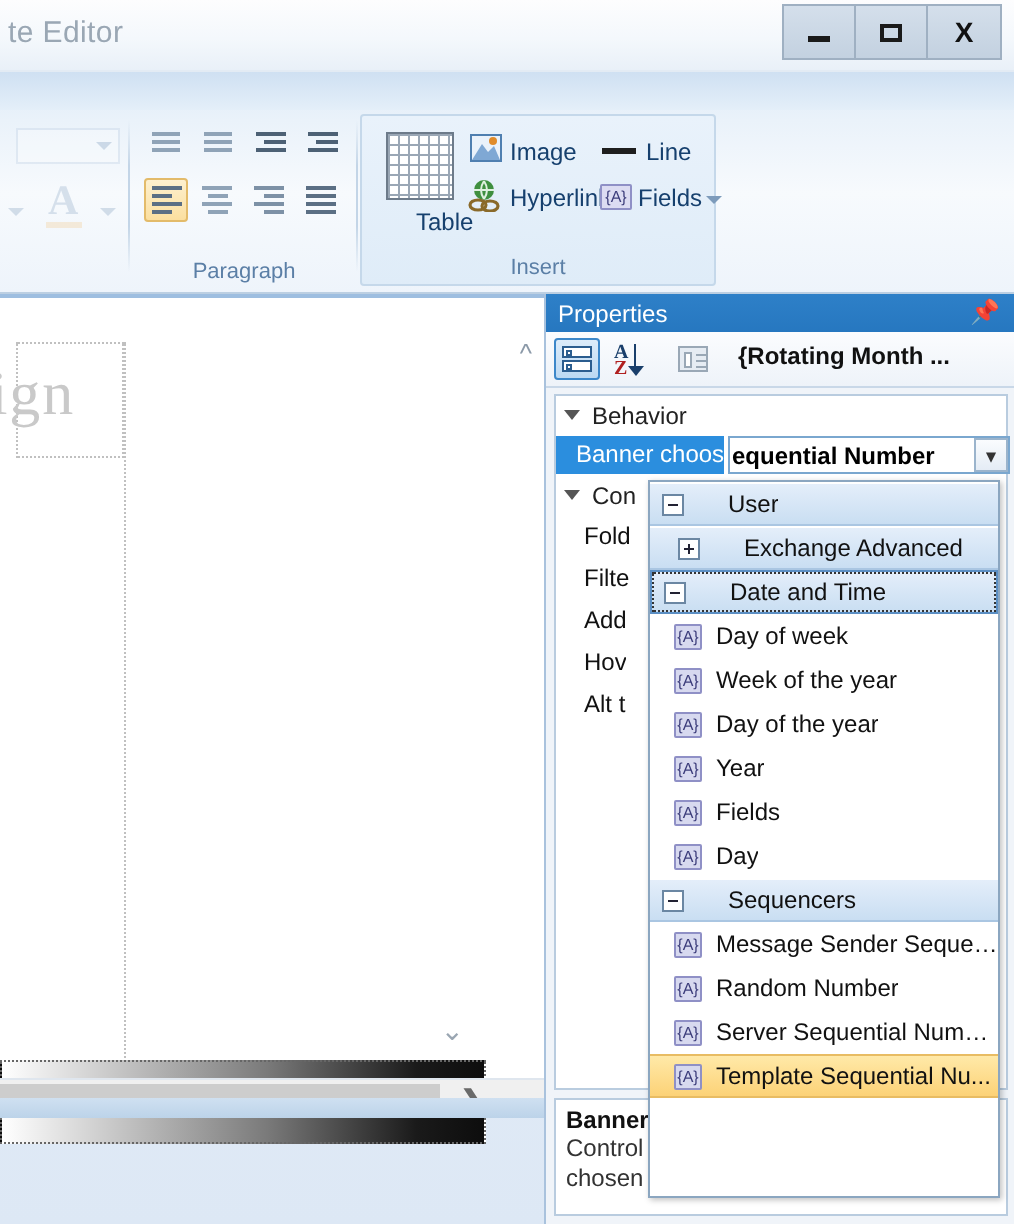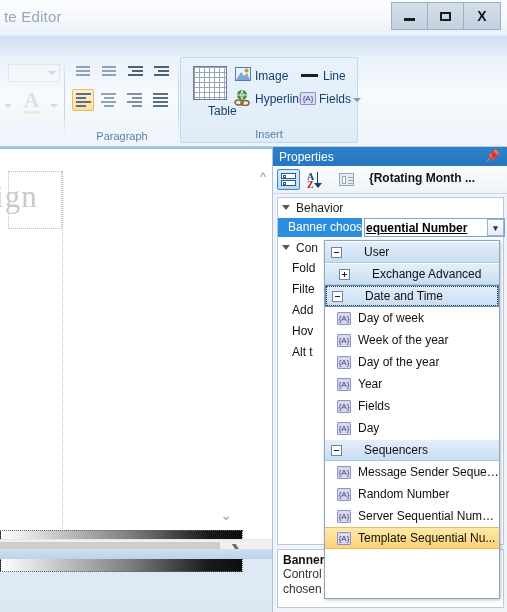--- a/index.html
+++ b/index.html
@@ -202,21 +202,21 @@
   .prop-name { padding-left: 14px; white-space: nowrap; overflow: hidden; }
   .prop-row.selected .prop-name {
     background: #2b8ede; color:#fff; height: 19px; line-height:19px; padding-left:10px; padding-right:4px;
   }
   .prop-val-box {
     position: absolute; left: 86px; top: 1px; width: 141px; height: 19px;
     background: #fff; border: 1px solid #7aa7cf;
     font-size: 12px; font-weight: bold; color:#000;
     display:flex; align-items:center; overflow:hidden; white-space:nowrap;
   }
-  .prop-val-box .txt { padding-left: 1px; text-decoration: underline; }
+  .prop-val-box .txt { padding-left: 1px; }
   .dd-arrow {
     position: absolute; right: 0; top: 0; width: 17px; height: 17px;
     background: linear-gradient(to bottom,#fafcfe,#e4ecf5);
     border: 1px solid #9bb4cc;
     display:flex;align-items:center;justify-content:center; font-size:9px; color:#333;
   }
   .props-desc {
     position: absolute; left: 4px; top: 402px; width: 227px; height: 59px;
     background: #fff; border: 1px solid #b9ccdf; padding: 3px 5px;
   }

